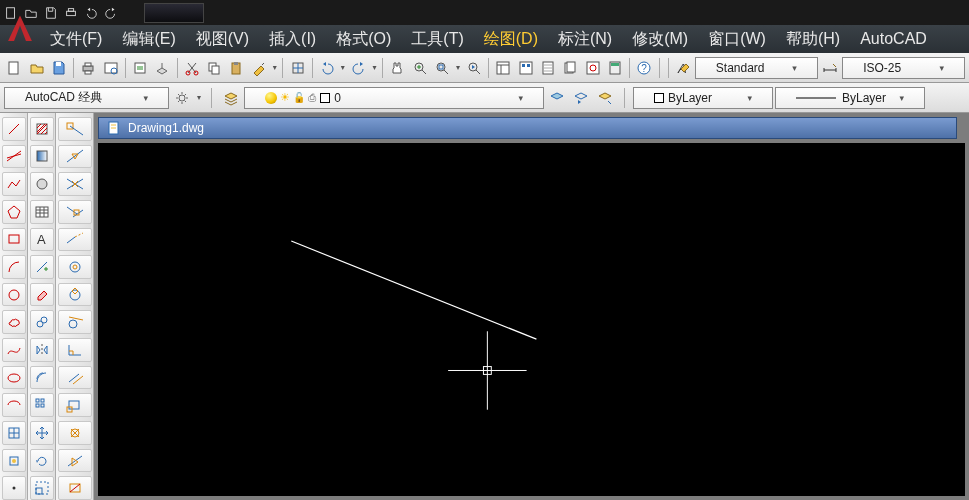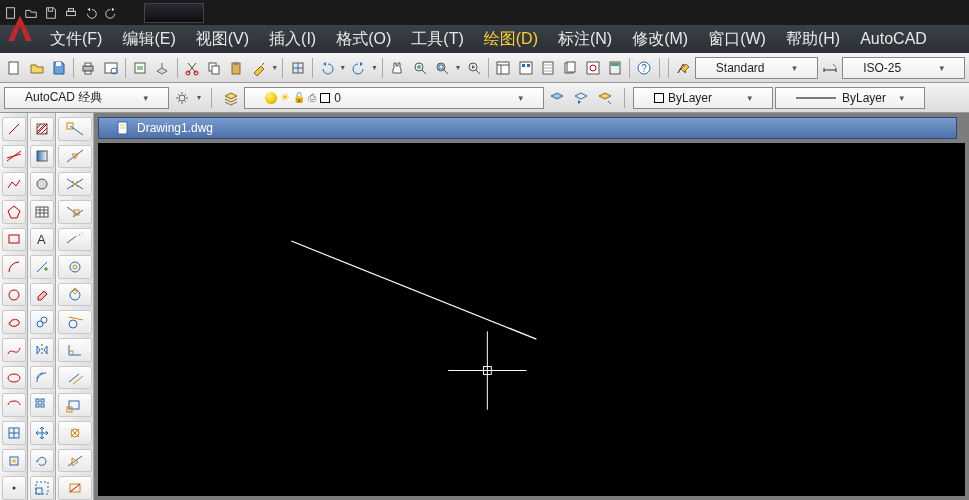--- a/index.html
+++ b/index.html
@@ -40,21 +40,21 @@
 
 
 .leftbars { position:absolute; left:0; top:113px; bottom:0; width:94px; display:flex; background:#e6e6e6;}
 .vt { width:28px; background:linear-gradient(to right,#f4f4f4,#dedede); border-right:1px solid #aaa; display:flex; flex-direction:column; align-items:center; padding-top:4px; gap:4px;}
 .vt .tool-btn { width:24px; height:24px; background:linear-gradient(#fdfdfd,#e8e8e8); border:1px solid #c8c8c8; border-radius:2px;}
 .vt.third { width:38px; }
 .vt.third .tool-btn { width:34px; height:26px; }
 
 
 .docwrap { position:absolute; left:94px; top:113px; right:0; bottom:0; background:#7d7d7d; padding:4px;}
-.docbar { height:22px; background:linear-gradient(#7a9bd0,#4e71a8); border:1px solid #2a4a7a; display:flex; align-items:center; padding:0 16px; color:#fff; font-size:12px; gap:6px; width:calc(100% - 8px);}
+.docbar { height:22px; background:linear-gradient(#7a9bd0,#4e71a8); border:1px solid #2a4a7a; display:flex; align-items:center; padding:0 7px; color:#fff; font-size:12px; gap:6px; width:calc(100% - 8px);}
 .doc-icon { width:16px; height:16px; display:flex; align-items:center; justify-content:center;}
 .canvas { position:absolute; left:4px; top:30px; right:4px; bottom:4px; background:#000; overflow:hidden;}
 .canvas svg { width:100%; height:100%; }
 
 
 .ic { width:16px; height:16px; }
 .gear { color:#666; }
 </style>
 </head>
 <body>

